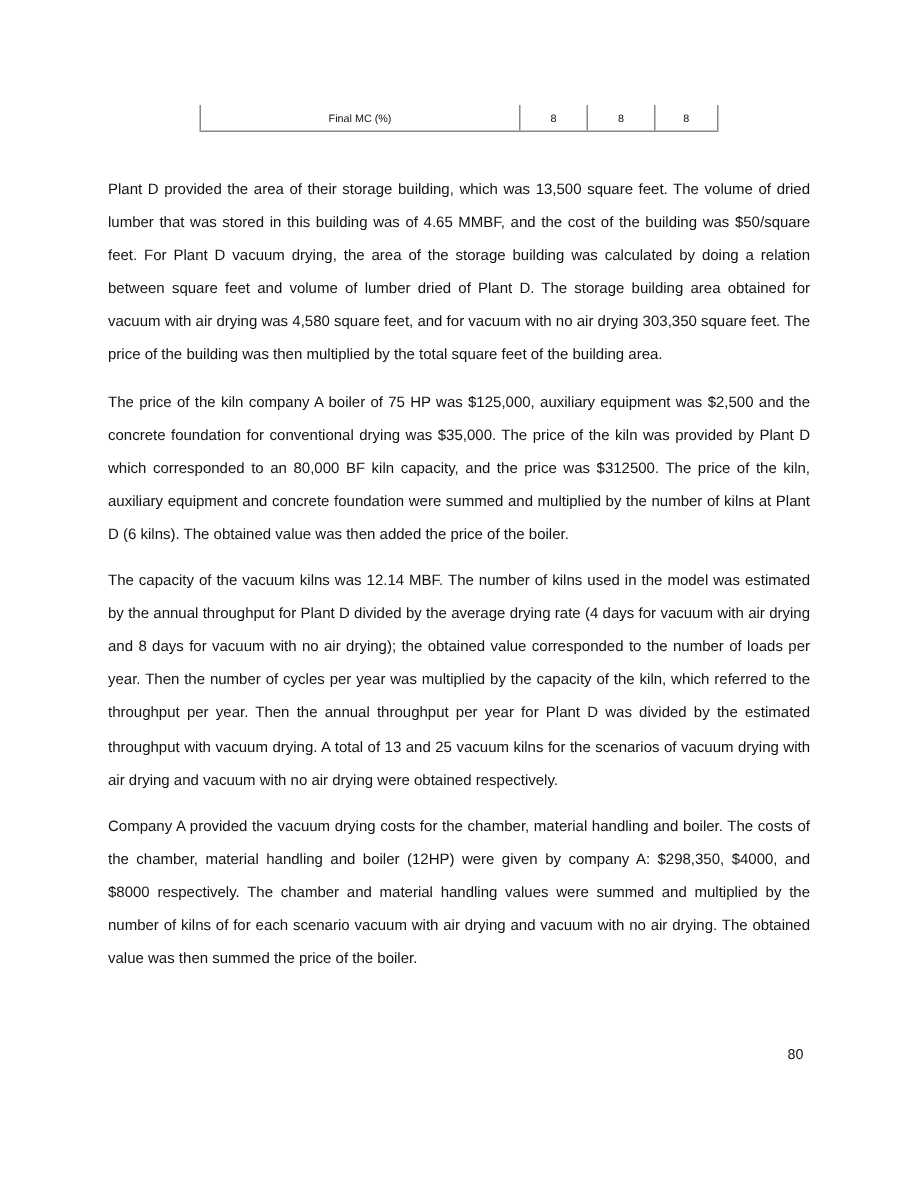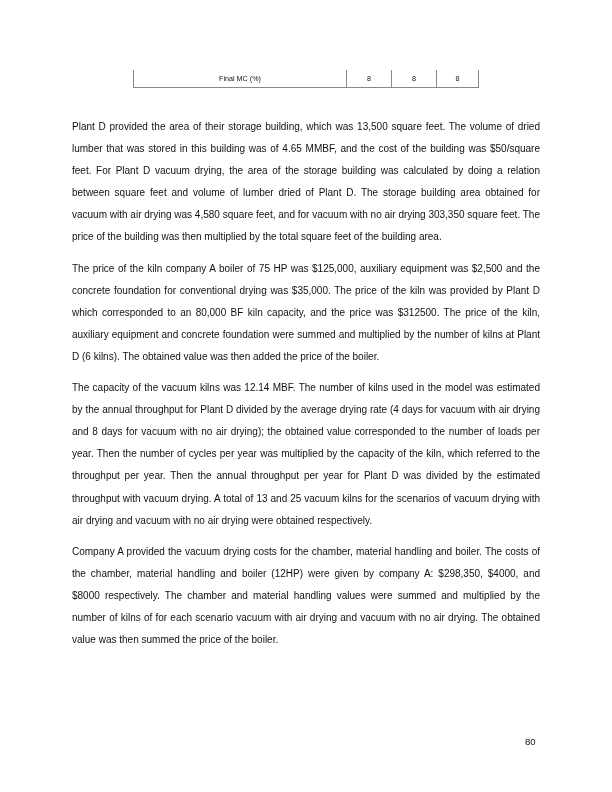--- a/index.html
+++ b/index.html
@@ -6,21 +6,21 @@
     body { width: 612px; height: 792px; position: relative; overflow: hidden;
            font-family: "Liberation Sans", sans-serif; color: #111; }
     .tbl-row { position: absolute; left: 133px; top: 70px; width: 346px; height: 17px;
                border-bottom: 1px solid #888; display: flex; }
     .tbl-row .cell { font-size: 7.2px; display: flex; align-items: center; justify-content: center;
                      border-left: 1px solid #888; box-sizing: border-box; }
     .tbl-row .cell.last { border-right: 1px solid #888; }
     .c0 { width: 213px; } .c1 { width: 45px; } .c2 { width: 45px; } .c3 { width: 43px; }
     .body-text { position: absolute; left: 72px; top: 116px; width: 468px; }
     .para { font-size: 10px; line-height: 22.1px; text-align: justify; margin: 0 0 9px 0; }
-    .page-num { position: absolute; left: 525px; top: 736px; font-size: 9.5px; text-align: center; }
+    .page-num { position: absolute; left: 525px; top: 698px; font-size: 9.5px; text-align: center; }
   </style>
 </head>
 <body>
 
 <div class="tbl-row">
   <div class="cell c0">Final MC (%)</div>
   <div class="cell c1">8</div>
   <div class="cell c2">8</div>
   <div class="cell c3 last">8</div>
 </div>

